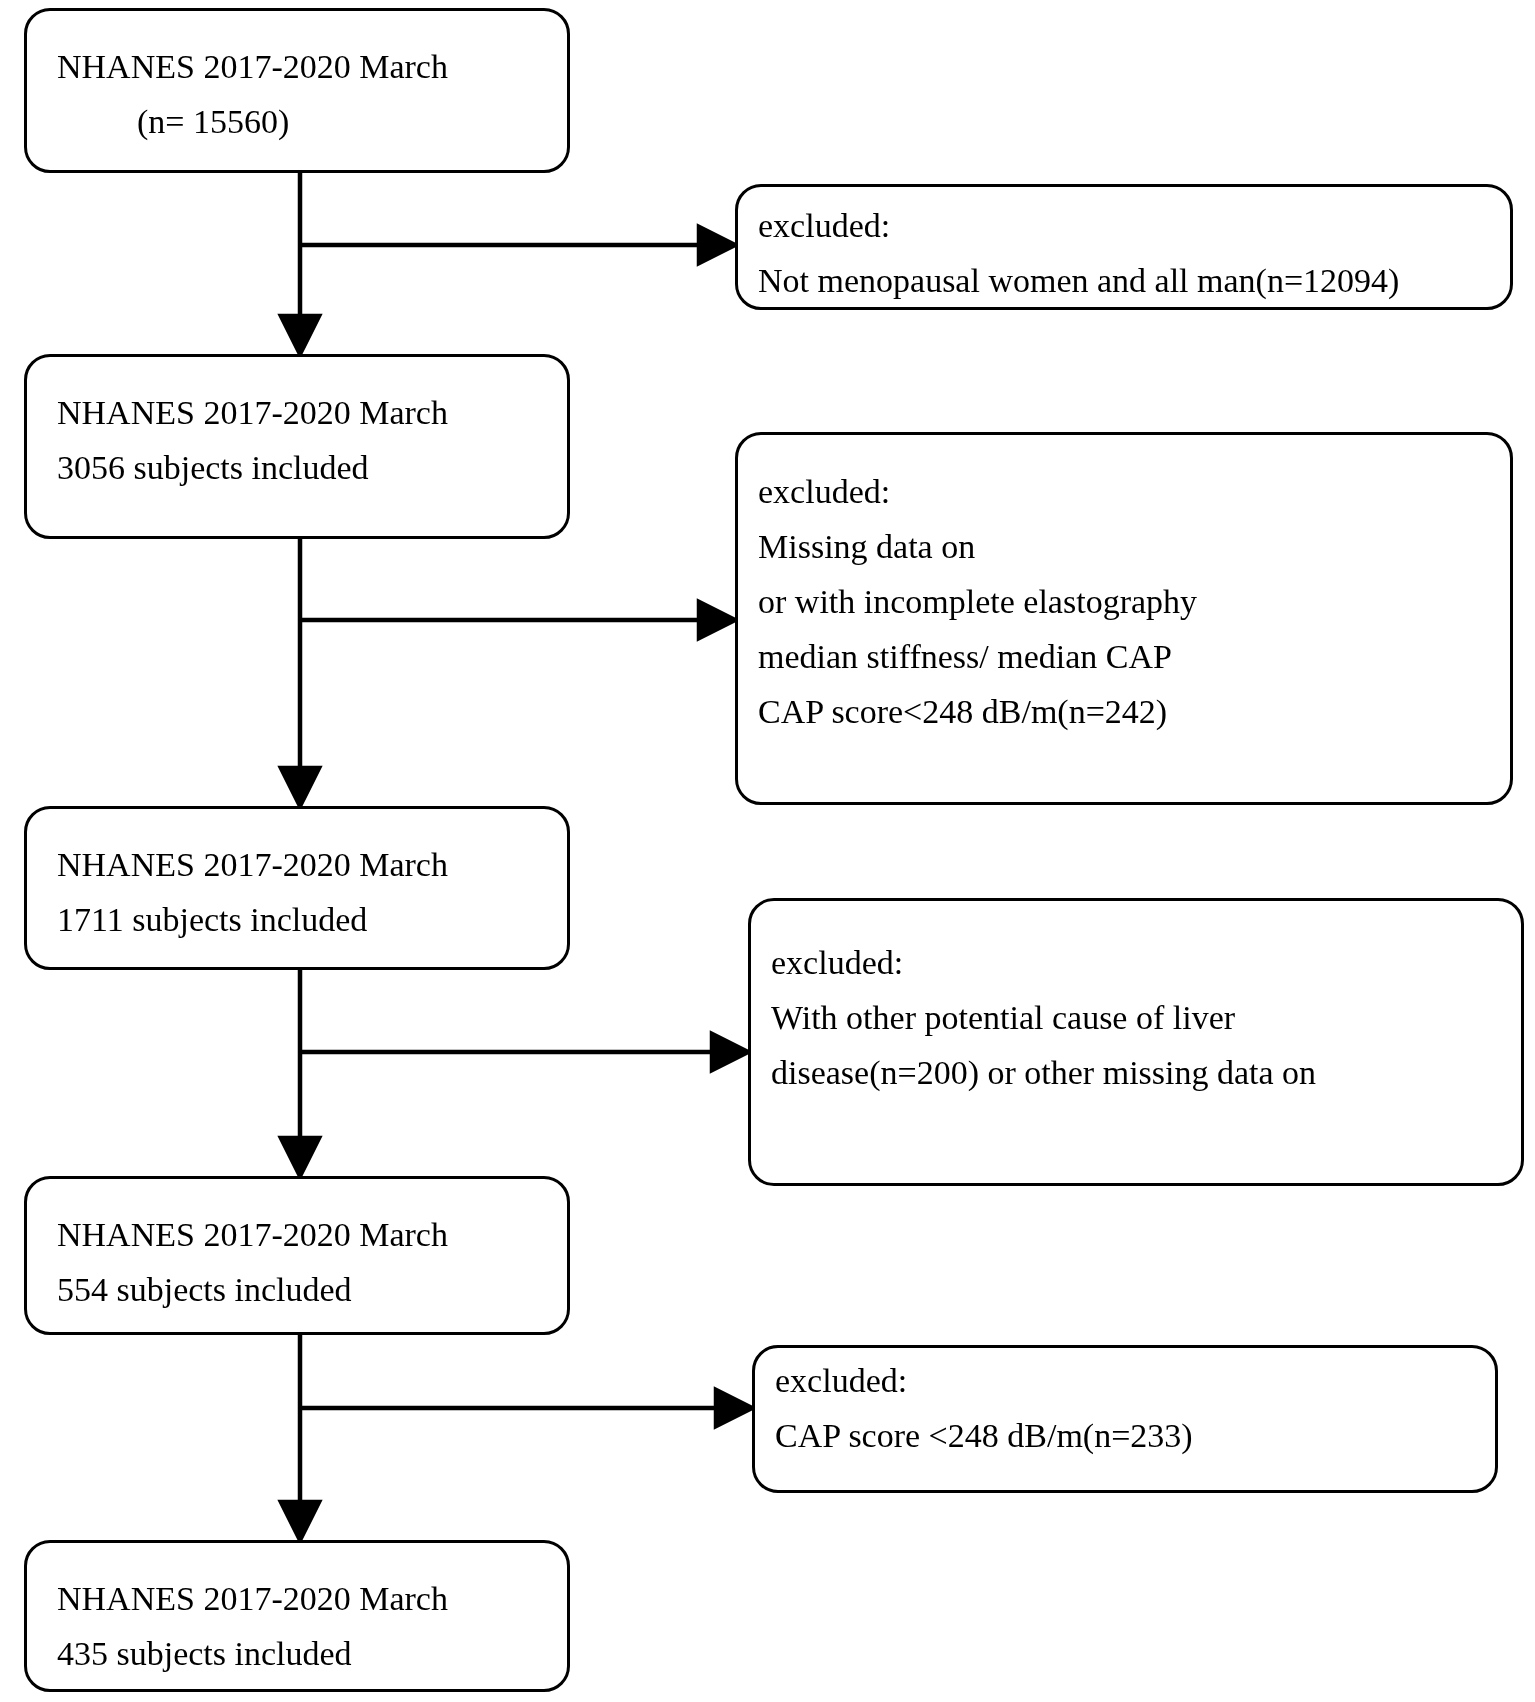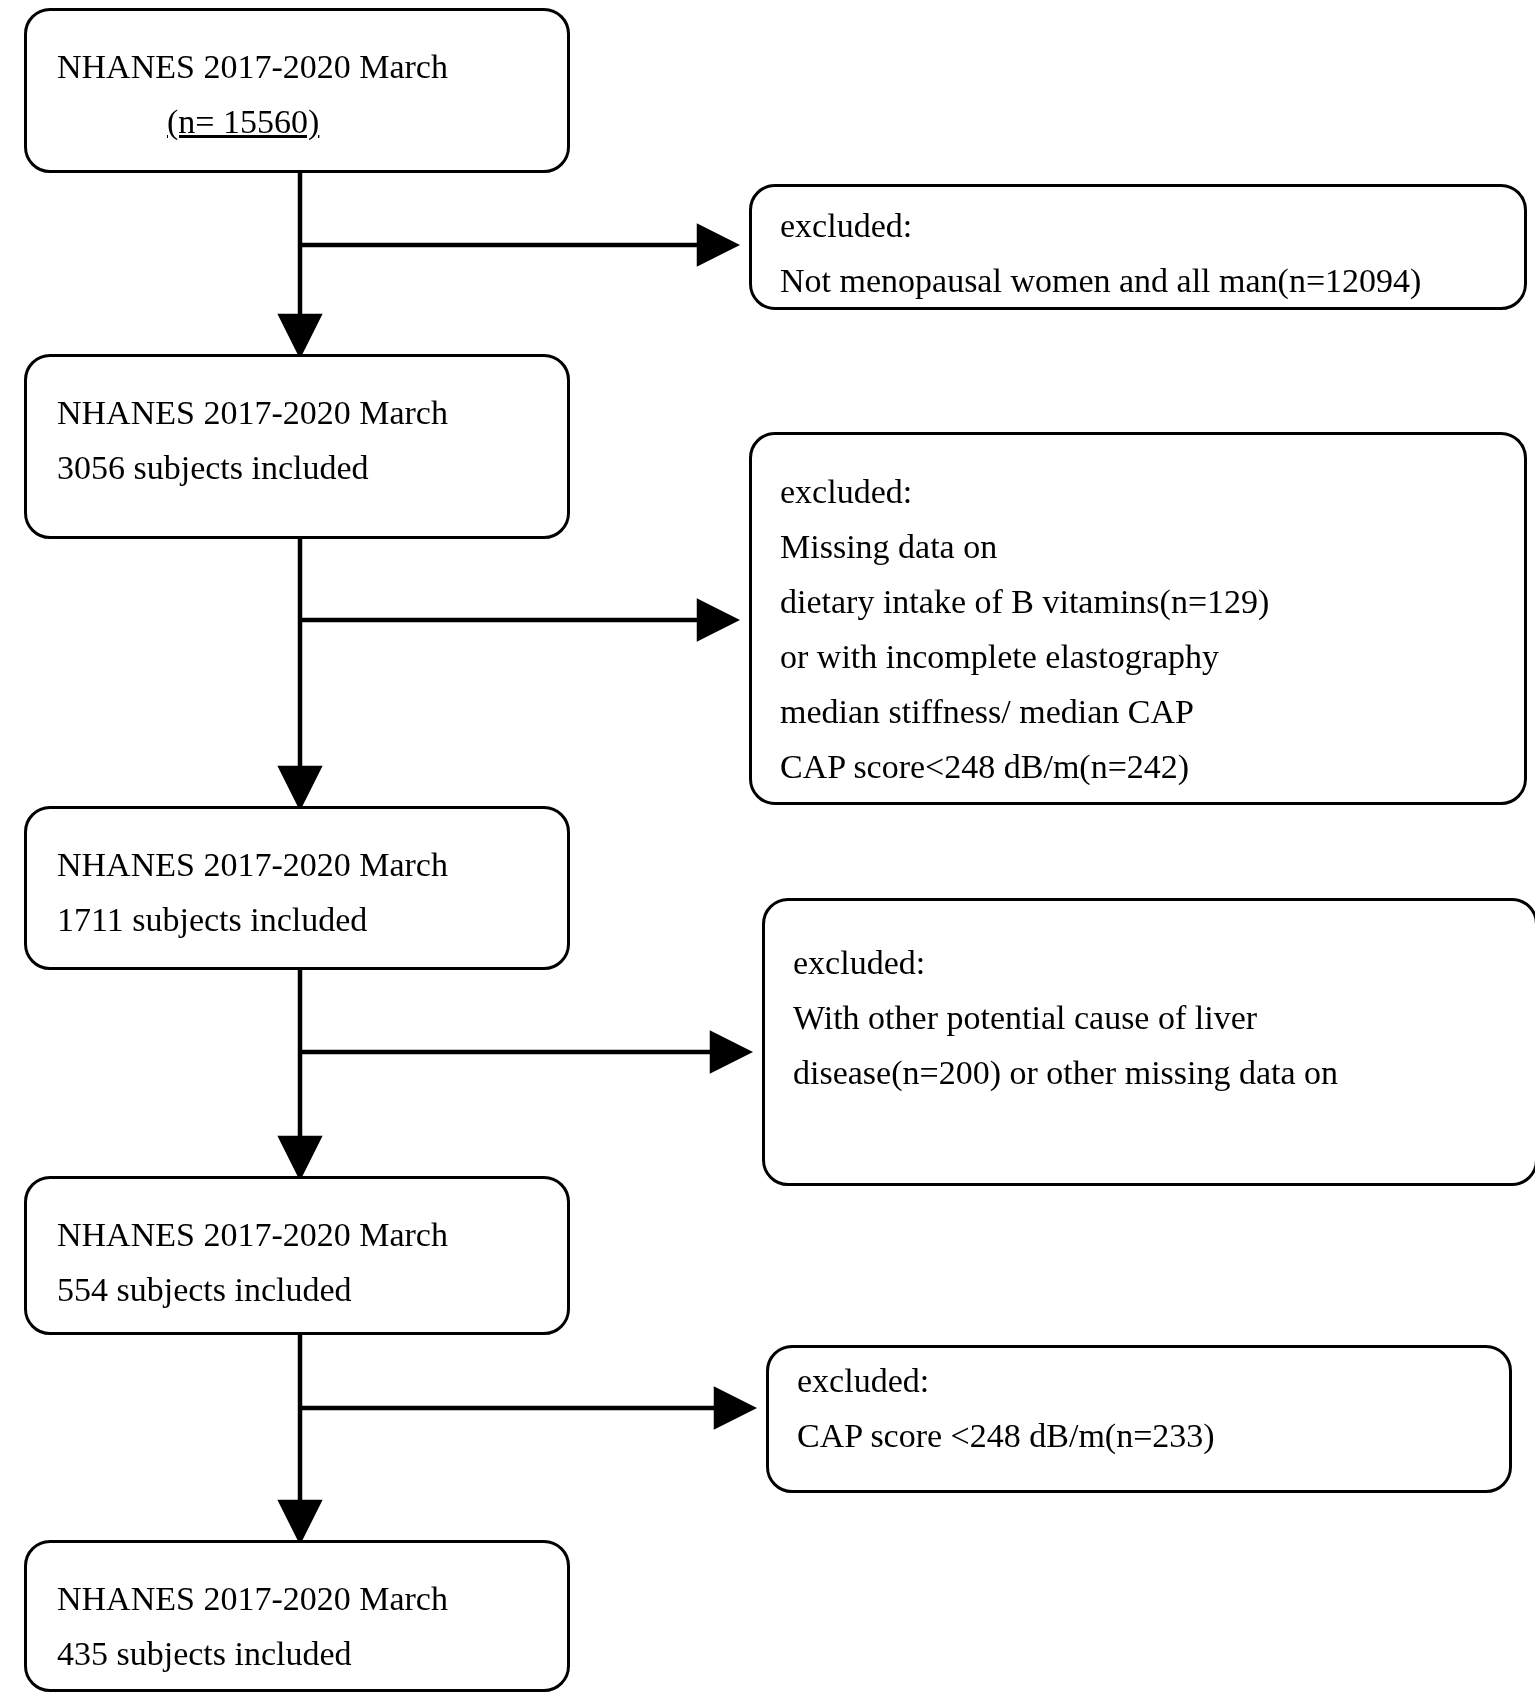--- a/index.html
+++ b/index.html
@@ -32,26 +32,24 @@
     font-size: 34px;
     line-height: 55px;
   }
   .box .ln {
     white-space: nowrap;
   }
   .cohort {
     padding: 28px 14px 0 30px;
   }
   .excluded {
-    padding: 0 14px 0 28px;
-    margin-left: 14px;
+    padding: 0 14px 0 20px;
   }
   .indent {
-    margin-left: 110px;
-    text-decoration: underline;
+    margin-left: 80px;
   }
   
   #cohort-1 { left: 24px;  top: 8px;    width: 546px; height: 165px; }
   #cohort-2 { left: 24px;  top: 354px;  width: 546px; height: 185px; }
   #cohort-3 { left: 24px;  top: 806px;  width: 546px; height: 164px; }
   #cohort-4 { left: 24px;  top: 1176px; width: 546px; height: 159px; }
   #cohort-5 { left: 24px;  top: 1540px; width: 546px; height: 152px; }
   #excluded-1 { left: 735px; top: 184px;  width: 778px; height: 126px; padding-top: 11px; }
   #excluded-2 { left: 735px; top: 432px;  width: 778px; height: 373px; padding-top: 29px; }
   #excluded-3 { left: 748px; top: 898px;  width: 776px; height: 288px; padding-top: 34px; }
@@ -111,21 +109,20 @@
   </div>
 
   <div class="box excluded" id="excluded-1">
     <div class="ln">excluded:</div>
     <div class="ln">Not menopausal women and all man(n=12094)</div>
   </div>
 
   <div class="box excluded" id="excluded-2">
     <div class="ln">excluded:</div>
     <div class="ln">Missing data on</div>
-    <div class="ln">dietary intake of B vitamins(n=129)</div>
     <div class="ln">or with incomplete elastography</div>
     <div class="ln">median stiffness/ median CAP</div>
     <div class="ln">CAP score&lt;248 dB/m(n=242)</div>
   </div>
 
   <div class="box excluded" id="excluded-3">
     <div class="ln">excluded:</div>
     <div class="ln">With other potential cause of liver</div>
     <div class="ln">disease(n=200) or other missing data on</div>
   </div>

